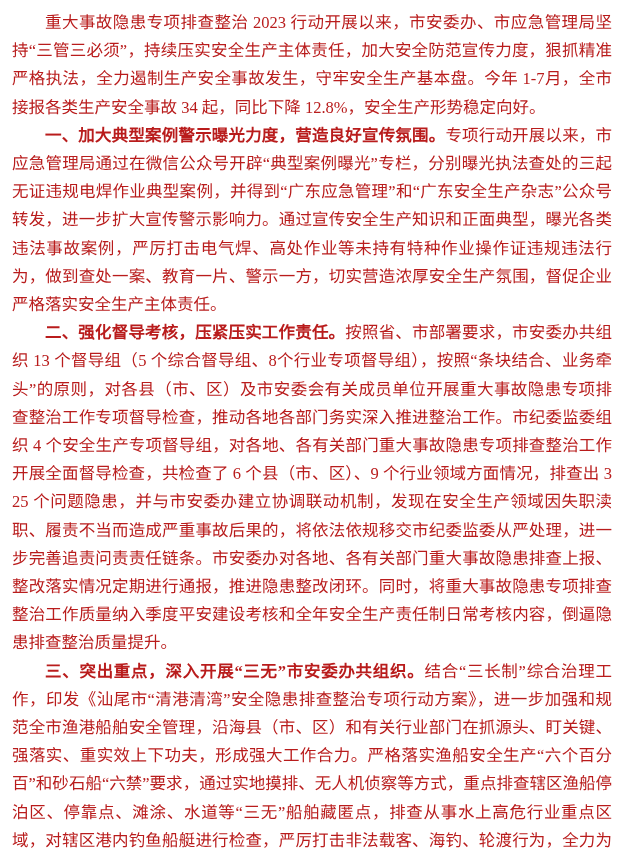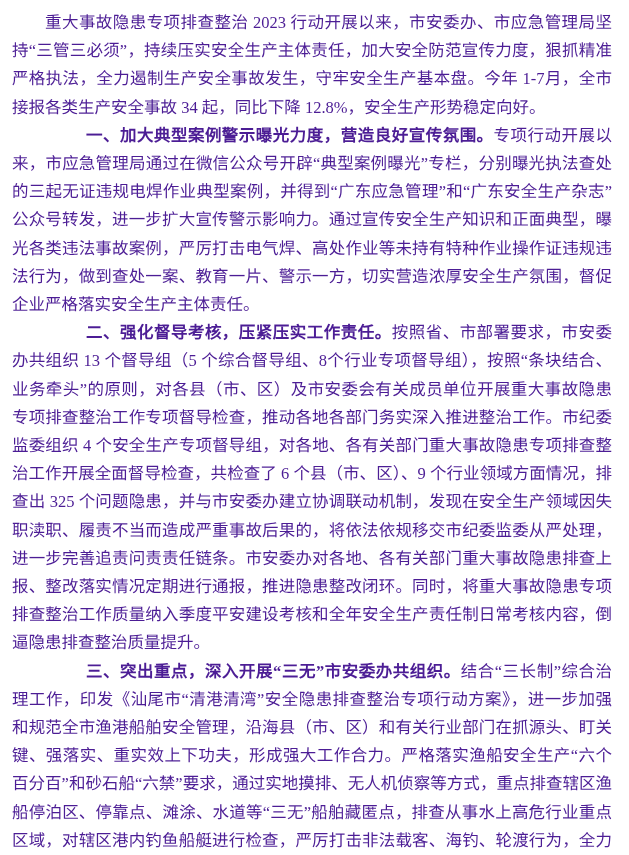--- a/index.html
+++ b/index.html
@@ -7,37 +7,36 @@
     padding: 0;
     background: #ffffff;
   }
   .page {
     position: relative;
     width: 629px;
     height: 855px;
     box-sizing: border-box;
     padding: 9px 17px 0 12px;
     background: #ffffff;
-    color: #4c1d95;
+    color: #b91c1c;
     font-family: "Liberation Serif", "DejaVu Serif", serif;
     overflow: hidden;
   }
   .para {
     margin: 0;
     padding: 0;
     text-indent: 2em;
     text-align: justify;
     text-justify: inter-ideograph;
     font-size: 16.5px;
     line-height: 28.2px;
     word-break: break-all;
   }
   .para .heading {
     font-weight: bold;
-    margin-left: 41px;
   }
 </style>
 </head>
 <body>
 
 <div class="page">
 
   <p class="para"><span class="body-text">重大事故隐患专项排查整治 2023 行动开展以来，市安委办、市应急管理局坚持“三管三必须”，持续压实安全生产主体责任，加大安全防范宣传力度，狠抓精准严格执法，全力遏制生产安全事故发生，守牢安全生产基本盘。今年 1-7月，全市接报各类生产安全事故 34 起，同比下降 12.8%，安全生产形势稳定向好。</span></p>
 
   <p class="para"><span class="heading">一、加大典型案例警示曝光力度，营造良好宣传氛围。</span><span class="body-text">专项行动开展以来，市应急管理局通过在微信公众号开辟“典型案例曝光”专栏，分别曝光执法查处的三起无证违规电焊作业典型案例，并得到“广东应急管理”和“广东安全生产杂志”公众号转发，进一步扩大宣传警示影响力。通过宣传安全生产知识和正面典型，曝光各类违法事故案例，严厉打击电气焊、高处作业等未持有特种作业操作证违规违法行为，做到查处一案、教育一片、警示一方，切实营造浓厚安全生产氛围，督促企业严格落实安全生产主体责任。</span></p>

